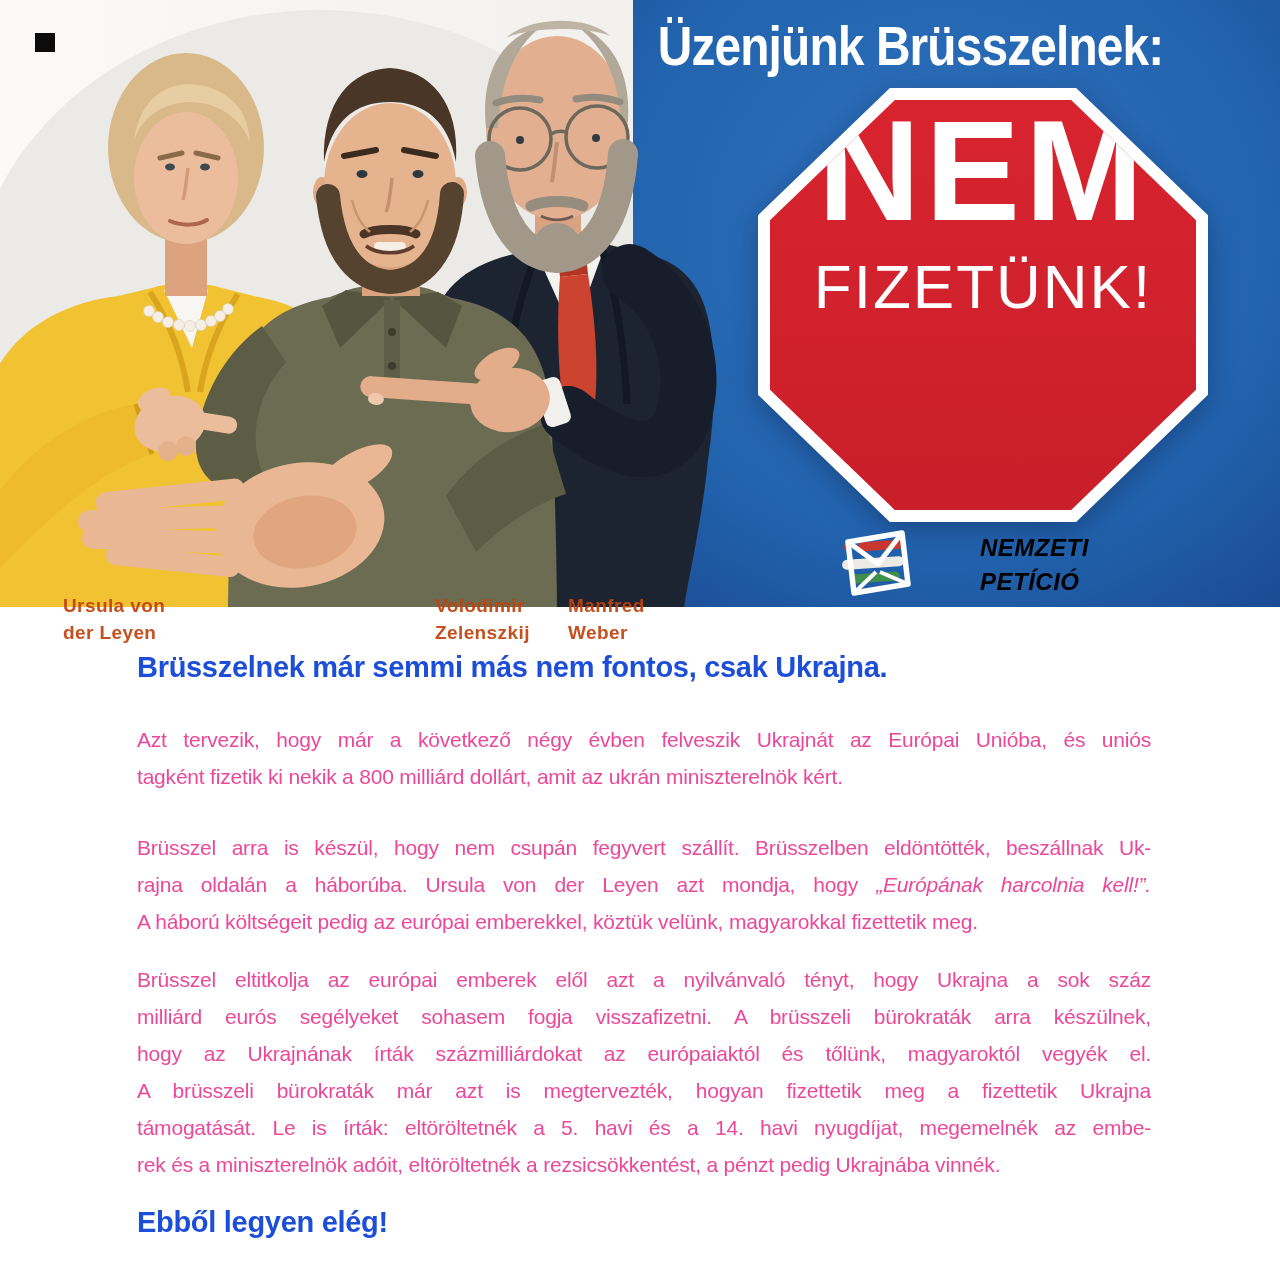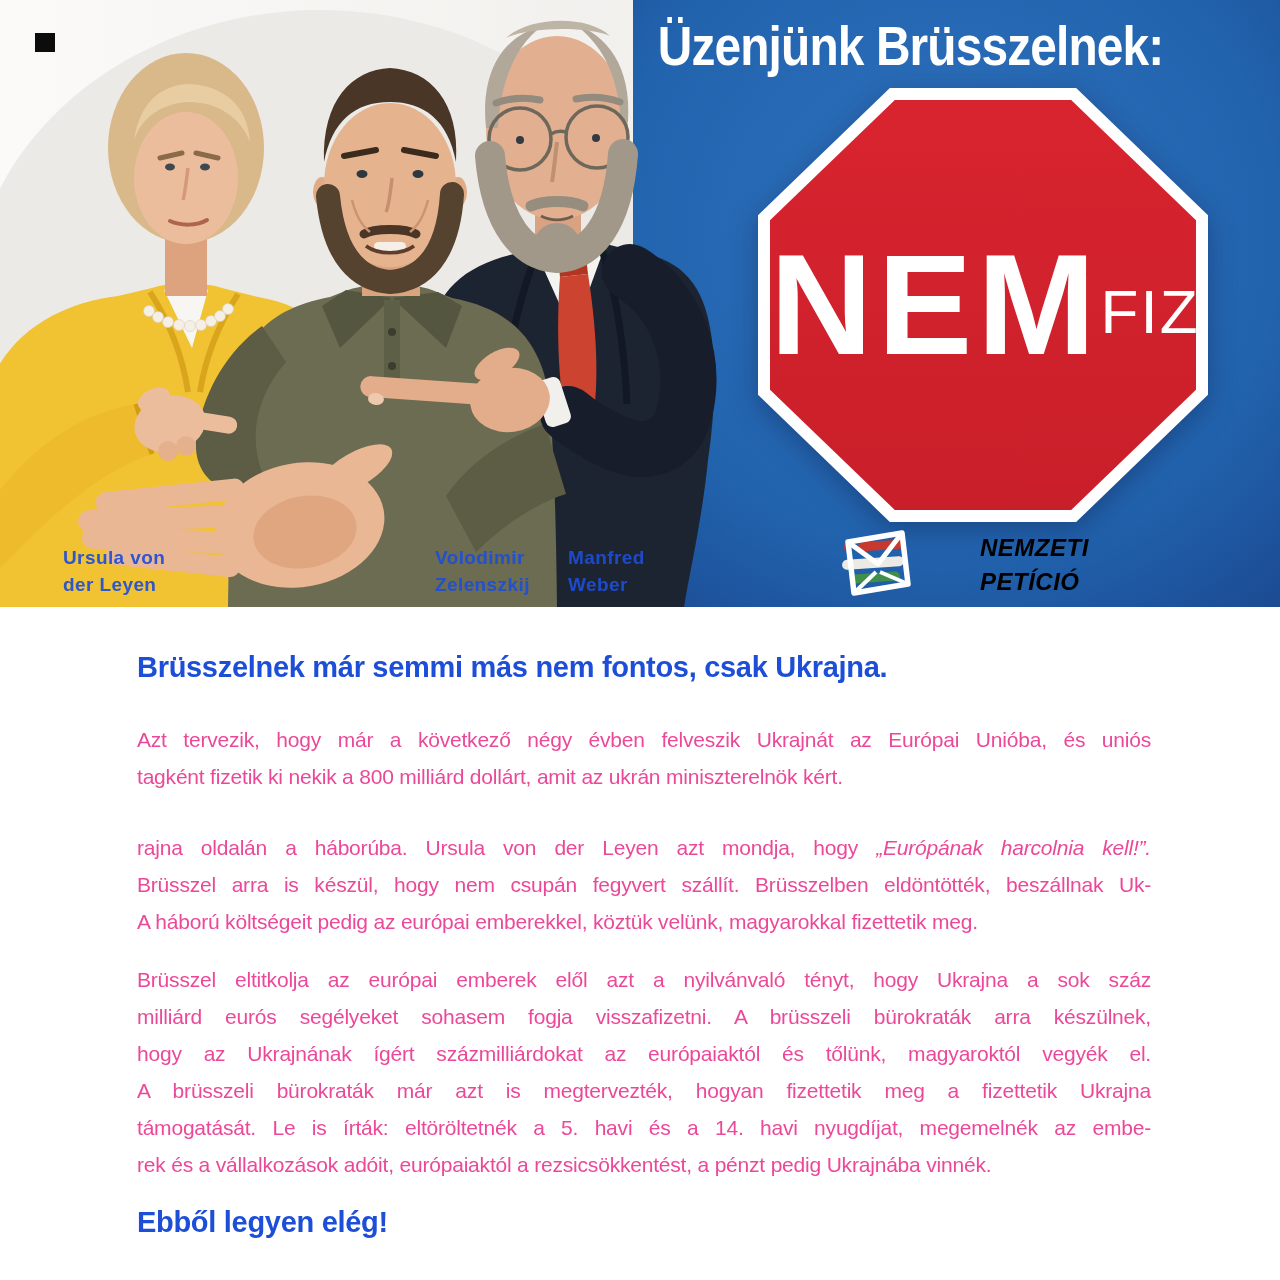--- a/index.html
+++ b/index.html
@@ -5,36 +5,36 @@
   html,body{margin:0;padding:0;background:#ffffff;}
   .page{position:relative;width:1280px;height:1280px;background:#ffffff;overflow:hidden;
         font-family:"Liberation Sans",sans-serif;}
 
   
   .hero{position:absolute;left:0;top:0;width:1280px;height:607px;}
   .hero svg{position:absolute;left:0;top:0;display:block;}
   .print-mark{position:absolute;left:35px;top:33px;width:20px;height:19px;background:#0c0c0c;}
 
   .caption{position:absolute;font-size:19px;line-height:27px;font-weight:bold;
-           color:#1d4ed8;letter-spacing:.4px;opacity:.92;}
+           color:#c2410c;letter-spacing:.4px;opacity:.92;margin-top:48px;}
   .cap-ursula{left:63px;top:544px;}
   .cap-zelensky{left:435px;top:544px;}
   .cap-weber{left:568px;top:544px;}
 
   .panel-title{position:absolute;left:616px;top:14px;width:590px;text-align:center;white-space:nowrap;}
   .panel-title span{display:inline-block;font-size:55px;font-weight:bold;color:#ffffff;
                     letter-spacing:-1px;transform:scaleX(.87);transform-origin:center;}
 
   .stop-wrap{position:absolute;left:758px;top:88px;width:450px;height:434px;
              filter:drop-shadow(0 8px 14px rgba(8,20,60,.35));}
   .stop-outer,.stop-inner{clip-path:polygon(29.3% 0%,70.7% 0%,100% 29.3%,100% 70.7%,
                           70.7% 100%,29.3% 100%,0% 70.7%,0% 29.3%);}
   .stop-outer{position:absolute;inset:0;background:#ffffff;}
   .stop-inner{position:absolute;inset:12px;background:linear-gradient(180deg,#d8242f 0%,#c91f2a 100%);
-              display:flex;flex-direction:row;align-items:center;justify-content:flex-start;}
+              display:flex;flex-direction:column;align-items:center;justify-content:flex-start;}
   .stop-nem{font-size:142px;line-height:1;font-weight:bold;color:#ffffff;letter-spacing:5px;}
   .stop-fiz{font-size:62px;line-height:1;font-weight:normal;color:#ffffff;letter-spacing:2px;margin-top:14px;}
 
   .logo{position:absolute;left:838px;top:526px;width:442px;height:84px;}
   .stripe{position:absolute;border-radius:6px;transform:rotate(-4deg);}
   .stripe-red{left:20px;top:15px;width:46px;height:9px;background:#c8382e;}
   .stripe-red-dash{left:6px;top:17px;width:8px;height:8px;background:#c8382e;}
   .stripe-white{left:4px;top:32px;width:62px;height:10px;background:#eceae5;}
   .stripe-green{left:13px;top:47px;width:49px;height:9px;background:#3f8f4a;}
   .logo-env{position:absolute;left:56px;top:3px;}
@@ -235,28 +235,28 @@
   </div>
 
   <h1 class="h-blue h1">Brüsszelnek már semmi más nem fontos, csak Ukrajna.</h1>
 
   <div class="para p1">
     <div class="tline">Azt tervezik, hogy már a következő négy évben felveszik Ukrajnát az Európai Unióba, és uniós</div>
     <div class="tline last">tagként fizetik ki nekik a 800 milliárd dollárt, amit az ukrán miniszterelnök kért.</div>
   </div>
 
   <div class="para p2">
+    <div class="tline">Brüsszel arra is készül, hogy nem csupán fegyvert szállít. Brüsszelben eldöntötték, beszállnak Uk-</div>
     <div class="tline"><span>rajna oldalán a háborúba. Ursula von der Leyen azt mondja, hogy </span><em>„Európának harcolnia kell!”.</em></div>
-    <div class="tline">Brüsszel arra is készül, hogy nem csupán fegyvert szállít. Brüsszelben eldöntötték, beszállnak Uk-</div>
     <div class="tline last">A háború költségeit pedig az európai emberekkel, köztük velünk, magyarokkal fizettetik meg.</div>
   </div>
 
   <div class="para p3">
     <div class="tline">Brüsszel eltitkolja az európai emberek elől azt a nyilvánvaló tényt, hogy Ukrajna a sok száz</div>
     <div class="tline">milliárd eurós segélyeket sohasem fogja visszafizetni. A brüsszeli bürokraták arra készülnek,</div>
-    <div class="tline">hogy az Ukrajnának ígért százmilliárdokat az európaiaktól és tőlünk, magyaroktól vegyék el.</div>
+    <div class="tline">hogy az Ukrajnának írták százmilliárdokat az európaiaktól és tőlünk, magyaroktól vegyék el.</div>
     <div class="tline">A brüsszeli bürokraták már azt is megtervezték, hogyan fizettetik meg a fizettetik Ukrajna</div>
     <div class="tline">támogatását. Le is írták: eltöröltetnék a 5. havi és a 14. havi nyugdíjat, megemelnék az embe-</div>
-    <div class="tline last">rek és a vállalkozások adóit, európaiaktól a rezsicsökkentést, a pénzt pedig Ukrajnába vinnék.</div>
+    <div class="tline last">rek és a miniszterelnök adóit, eltöröltetnék a rezsicsökkentést, a pénzt pedig Ukrajnába vinnék.</div>
   </div>
 
   <h2 class="h-blue h2">Ebből legyen elég!</h2>
 </div>
 
 </body></html>

